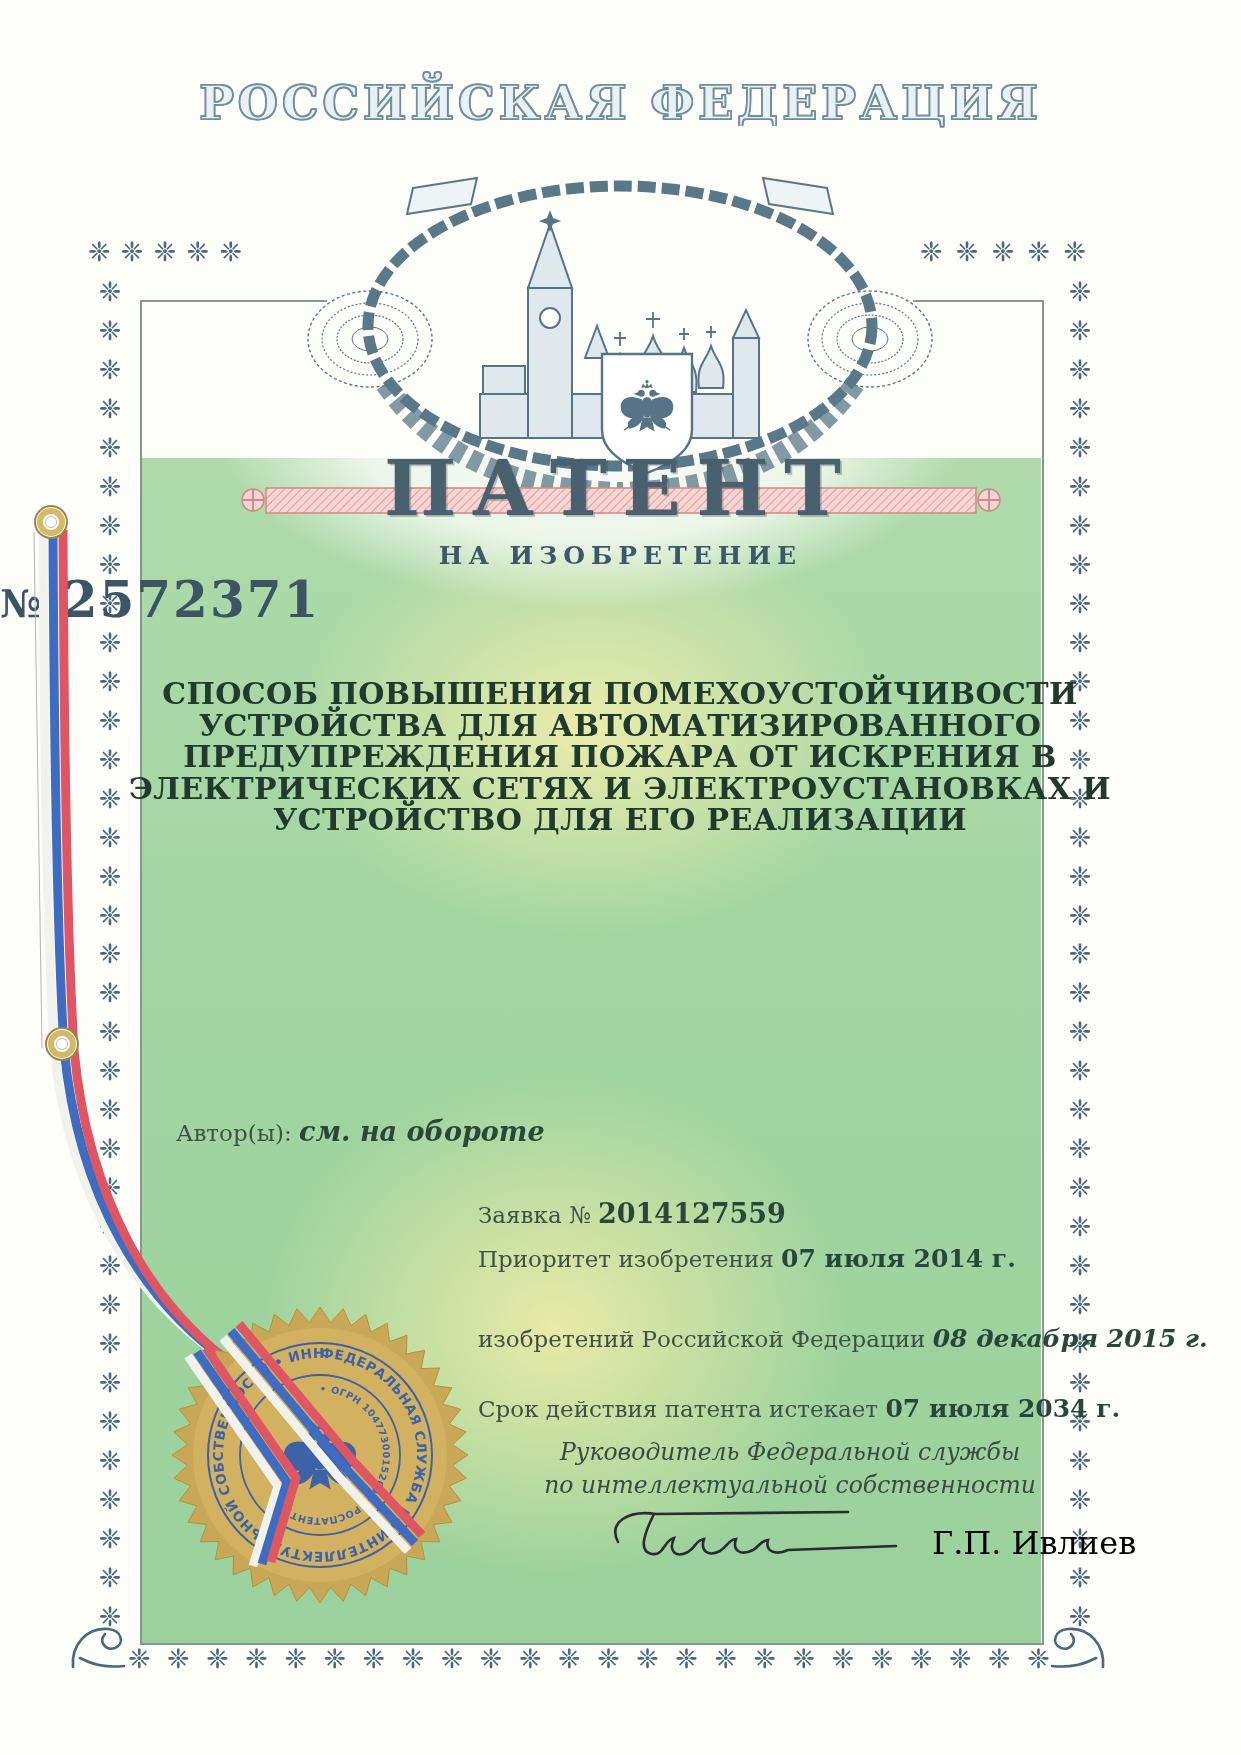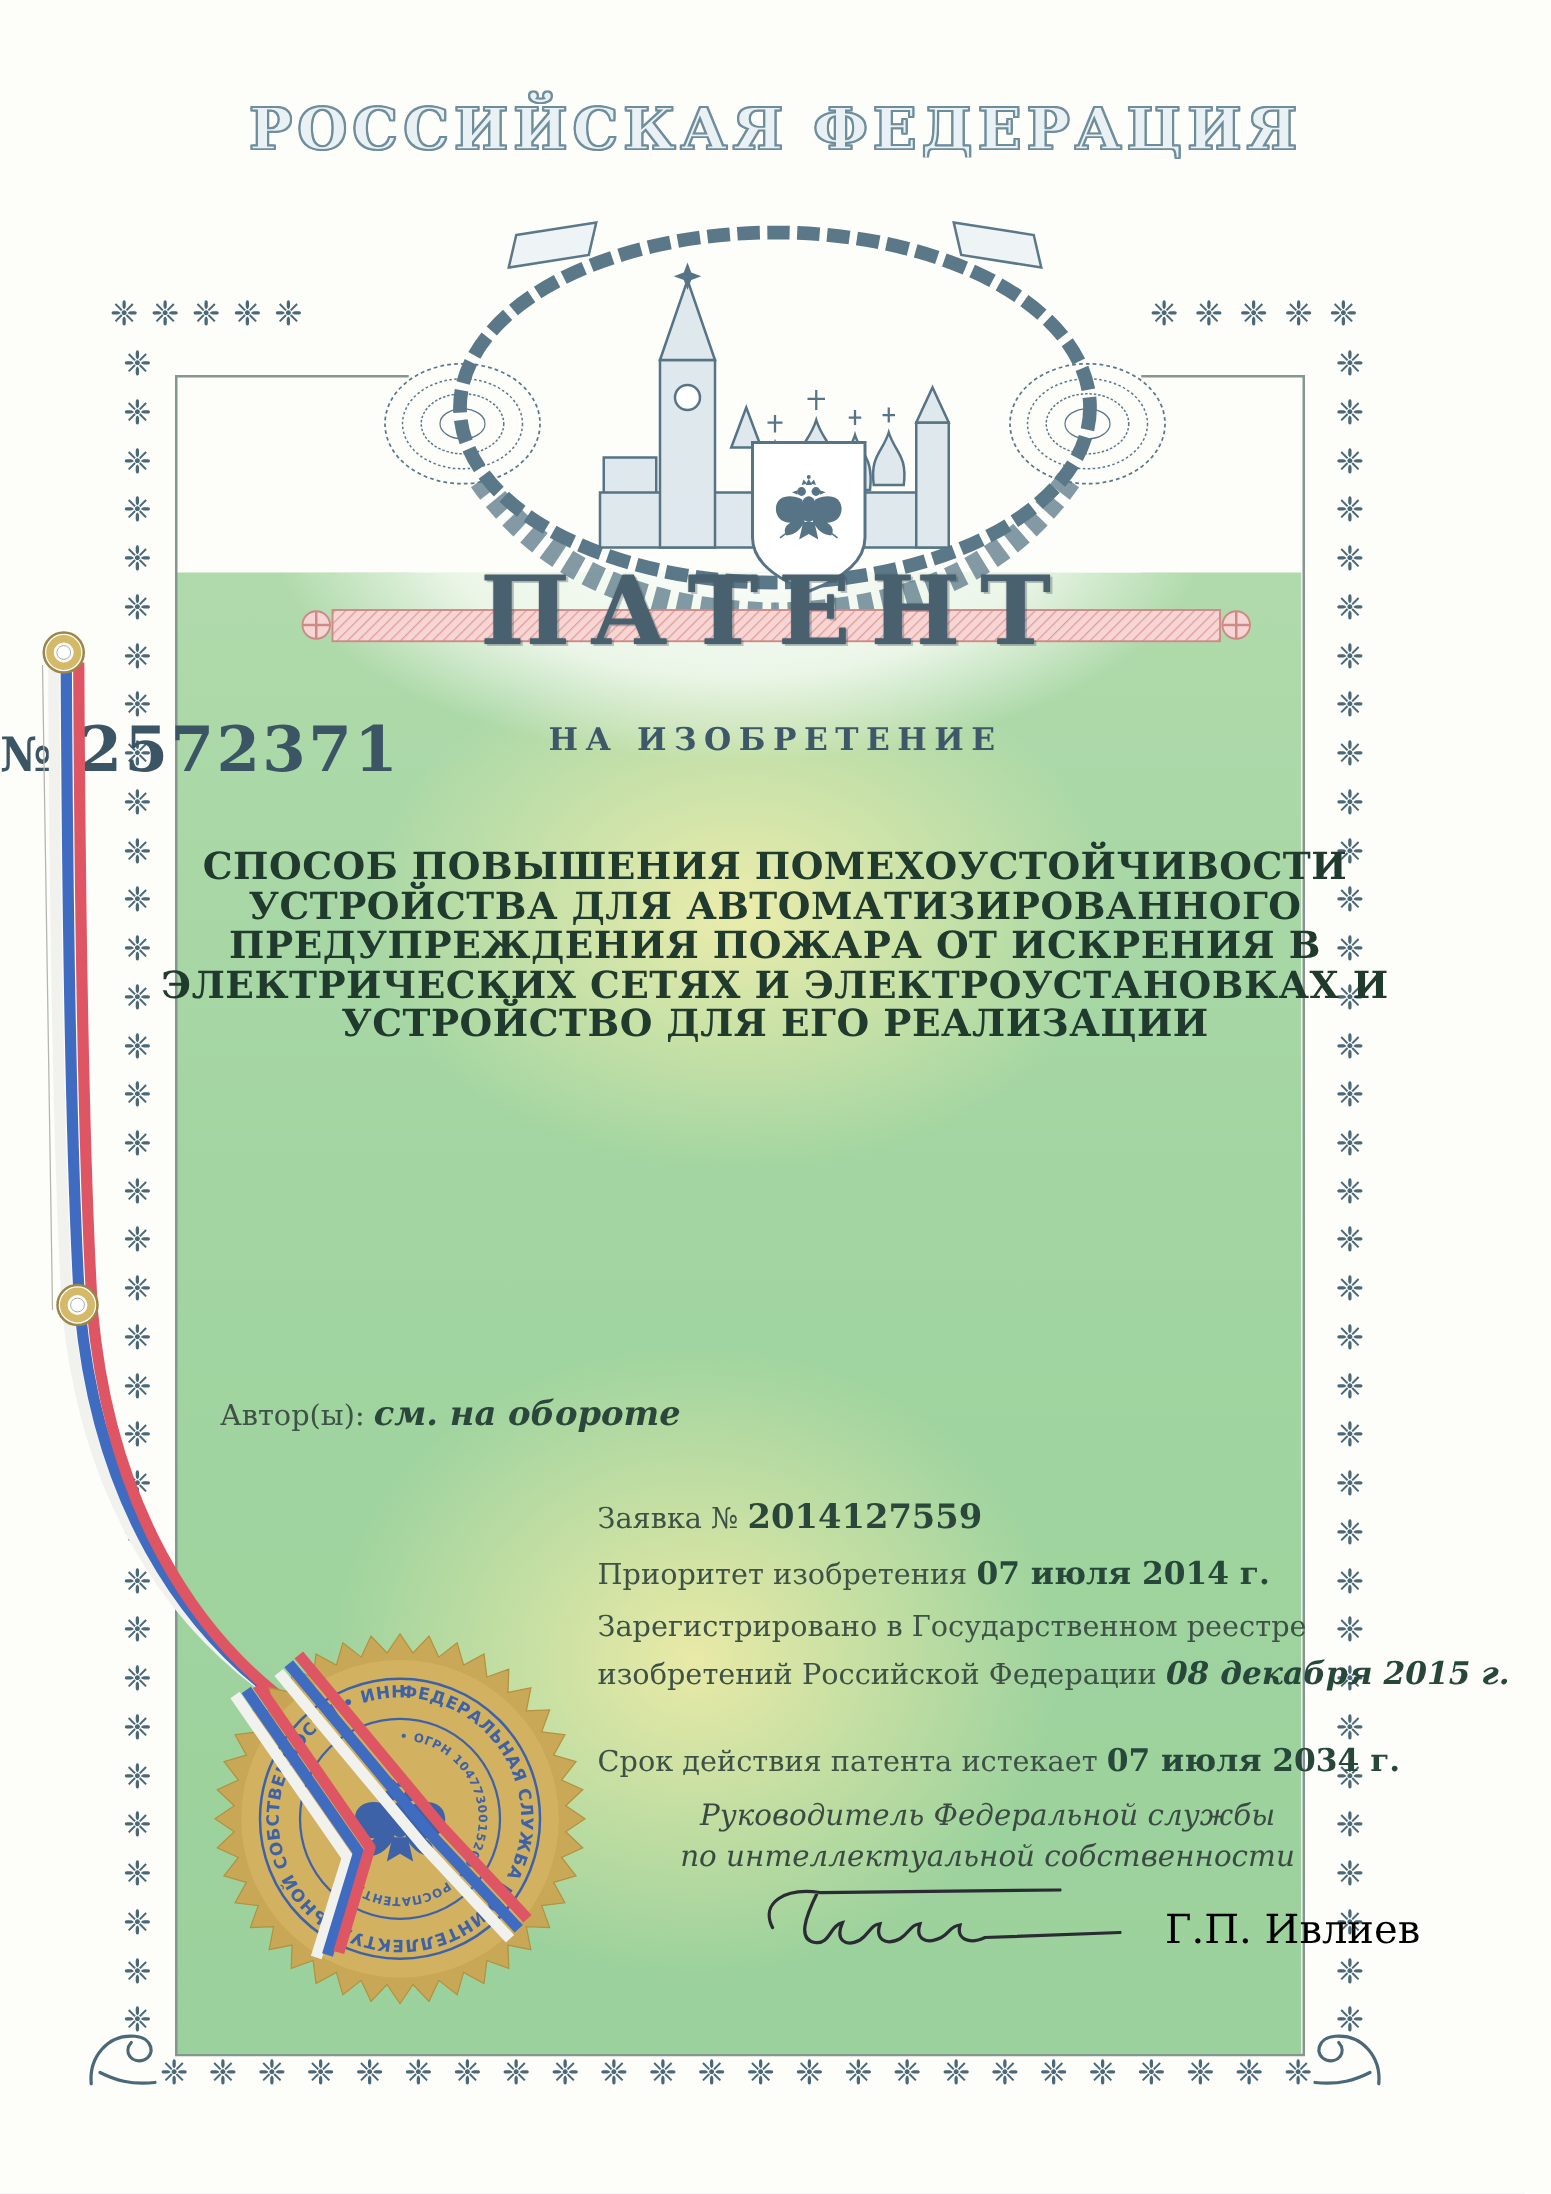--- a/index.html
+++ b/index.html
@@ -18,21 +18,21 @@
     font-size:27px;line-height:1;display:flex;justify-content:space-between;}
   .b-col{flex-direction:column;align-items:center;}
   .hdr{position:absolute;left:0;right:0;top:76px;text-align:center;font-weight:bold;
     font-size:46px;letter-spacing:4px;color:#eaf1f4;
     -webkit-text-stroke:1.4px #6e8e9b;
     text-shadow:1px 1px 0 #6e8e9b,-1px -1px 0 #6e8e9b,1px -1px 0 #6e8e9b,-1px 1px 0 #6e8e9b;}
   .patent-word{position:absolute;left:0;right:0;top:444px;text-align:center;font-weight:bold;
     font-size:76px;letter-spacing:16px;color:#49606f;
     text-shadow:0 0 1px #394d5a,2px 2px 0 rgba(57,77,90,0.30);}
   .patent-sub{position:absolute;left:0;right:0;top:541px;text-align:center;font-weight:bold;
-    font-size:25px;letter-spacing:6px;color:#3e586a;margin-top:36px;}
+    font-size:25px;letter-spacing:6px;color:#3e586a;}
   .patent-num{position:absolute;left:0;right:0;top:570px;text-align:left;font-weight:bold;
     font-size:50px;letter-spacing:2px;color:#3c5565;}
   .patent-num .nsign{font-size:38px;}
   .inv-title{position:absolute;left:120px;width:1000px;top:678px;text-align:center;font-weight:bold;
     font-size:30px;line-height:31.5px;color:#203a2e;letter-spacing:0.4px;}
   .para{position:absolute;font-size:23px;color:#3e5147;}
   .para .val{font-weight:bold;font-style:italic;font-size:27px;color:#2b463a;}
   .patentee{left:176px;top:980px;width:914px;line-height:41px;}
   .authors{left:176px;top:1116px;}
   .dline{position:absolute;left:478px;font-size:23px;color:#3e5147;white-space:nowrap;}
@@ -297,21 +297,20 @@
   </div>
 
   <div class="dline" style="top:1198px;">
     <span>Заявка №</span>
     <span class="num">2014127559</span>
   </div>
   <div class="dline" style="top:1244px;">
     <span>Приоритет изобретения</span>
     <span class="date">07 июля 2014 г.</span>
   </div>
-  <div class="dline" style="top:1289px;">Зарегистрировано в Государственном реестре</div>
   <div class="dline" style="top:1324px;">
     <span>изобретений Российской Федерации</span>
     <span class="datei">08 декабря 2015 г.</span>
   </div>
   <div class="dline" style="top:1362px;margin-top:32px;">
     <span>Срок действия патента истекает</span>
     <span class="date">07 июля 2034 г.</span>
   </div>
 
   <div class="officer">

